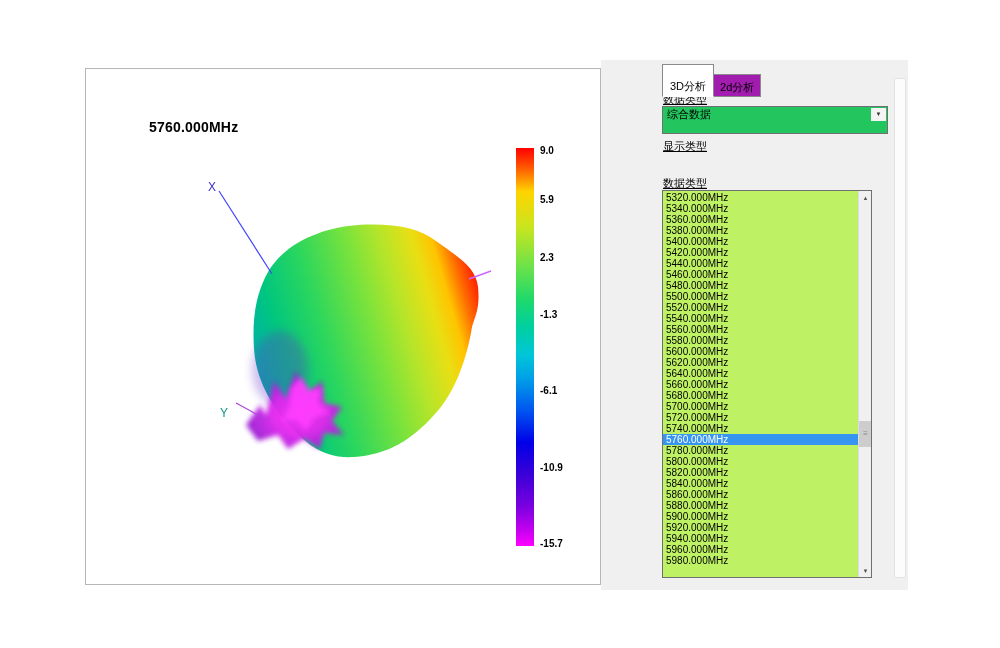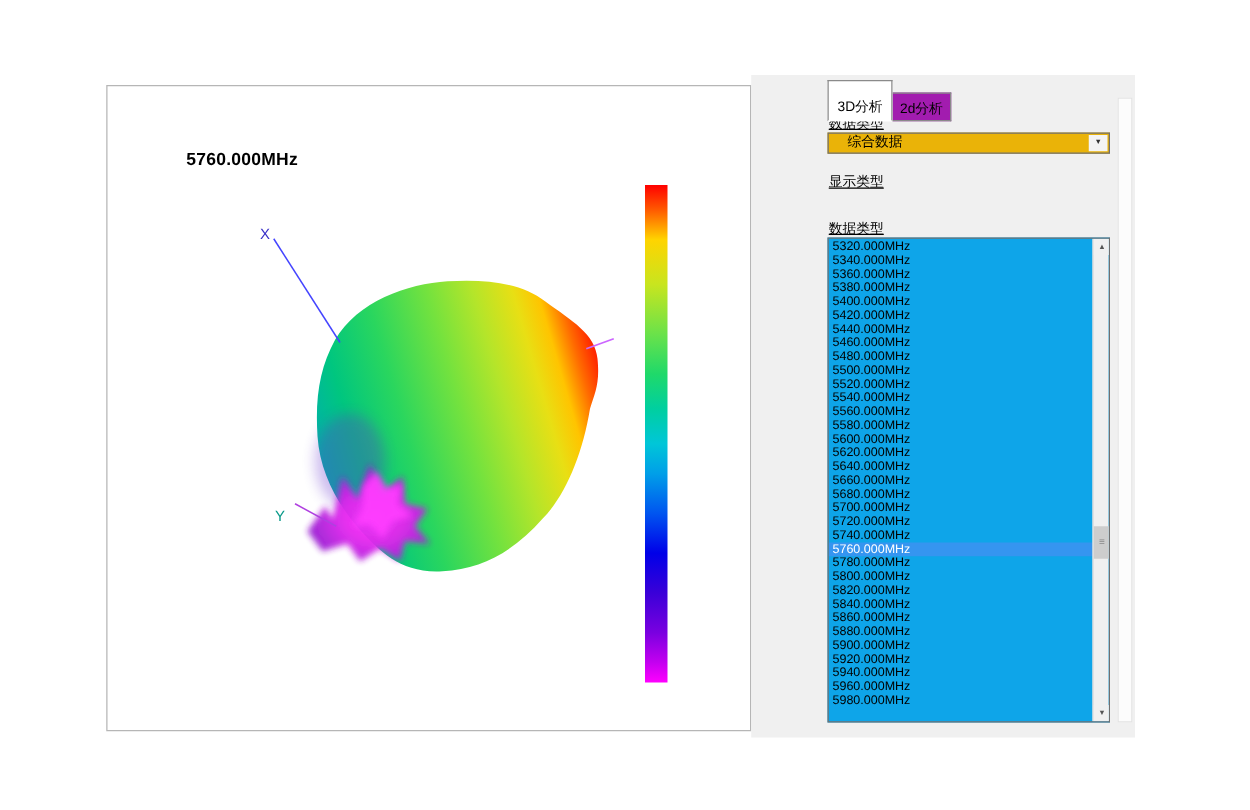--- a/index.html
+++ b/index.html
@@ -47,32 +47,32 @@
   }
   .tab.active {
     background:#ffffff; padding:15px 7px 3px; border-left:1px solid #8a8a8a;
     border-bottom:1px solid #ffffff; position:relative; z-index:2;
   }
   .panel-label {
     position:absolute; left:62px; font-size:11px; line-height:12px;
     text-decoration:underline;
   }
   .combo {
-    position:absolute; left:61px; width:226px; height:17px;
-    background:#eab308; border:1px solid #707070; box-sizing:border-box;
-    font-size:11px; line-height:15px; padding-left:15px; white-space:nowrap;
+    position:absolute; left:61px; width:226px; height:28px;
+    background:#22c55e; border:1px solid #707070; box-sizing:border-box;
+    font-size:11px; line-height:15px; padding-left:4px; white-space:nowrap;
   }
   .combo .arrow {
     position:absolute; right:1px; top:1px; width:15px; height:13px;
     display:flex; align-items:center; justify-content:center;
     font-size:6px; color:#333; background:#f4f4f4;
   }
   .listbox {
-    position:absolute; left:61px; top:130px; width:226px; height:388px;
-    background:#0ea5e9; border:1px solid #707070; box-sizing:border-box;
+    position:absolute; left:61px; top:130px; width:210px; height:388px;
+    background:#bef264; border:1px solid #707070; box-sizing:border-box;
     overflow:hidden;
   }
   .list-items { position:absolute; left:0; top:1px; right:13px; }
   .list-item {
     height:11px; line-height:11px; font-size:10px; padding-left:3px;
     white-space:nowrap; cursor:default;
   }
   .list-item.selected { background:#3595f0; color:#ffffff; }
   .list-scrollbar {
     position:absolute; right:0; top:0; width:13px; height:100%;
@@ -147,20 +147,29 @@
 
       <line x1="133" y1="122" x2="186" y2="205" stroke="#4444ff" stroke-width="1.2"></line>
       <line x1="150" y1="334" x2="183" y2="352" stroke="#b040e0" stroke-width="1.2"></line>
       <line x1="383" y1="210" x2="405" y2="202" stroke="#cc66ff" stroke-width="1.4"></line>
 
       <text x="122" y="122" font-size="12" fill="#3a30c8" font-family="Liberation Sans, sans-serif">X</text>
       <text x="134" y="348" font-size="12" fill="#0a9a8a" font-family="Liberation Sans, sans-serif">Y</text>
     </svg>
 
     <div class="colorbar"></div>
+    <div class="colorbar-labels">
+        <div class="cb-label" style="top: -2px;">9.0</div>
+        <div class="cb-label" style="top: 47.3239px;">5.9</div>
+        <div class="cb-label" style="top: 104.603px;">2.3</div>
+        <div class="cb-label" style="top: 161.883px;">-1.3</div>
+        <div class="cb-label" style="top: 238.255px;">-6.1</div>
+        <div class="cb-label" style="top: 314.628px;">-10.9</div>
+        <div class="cb-label" style="top: 391px;">-15.7</div>
+      </div>
   </div>
 
   <div class="side-panel">
 
     <div class="tab-row">
       <div class="tab active">3D分析</div>
       <div class="tab">2d分析</div>
     </div>
 
     <div class="panel-label" style="top:33px;">数据类型</div>

